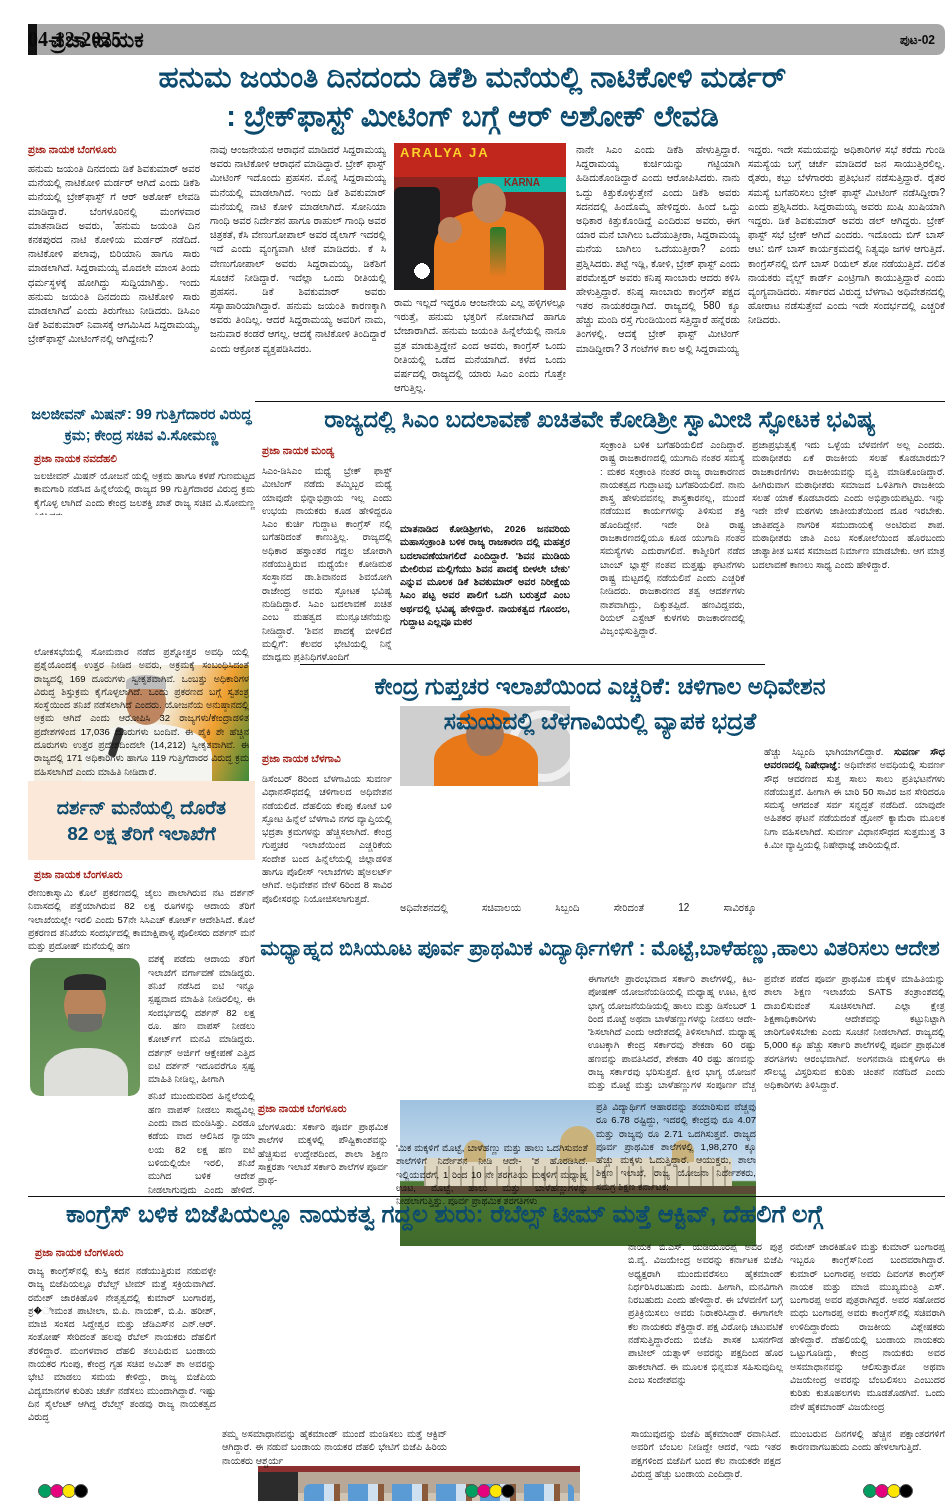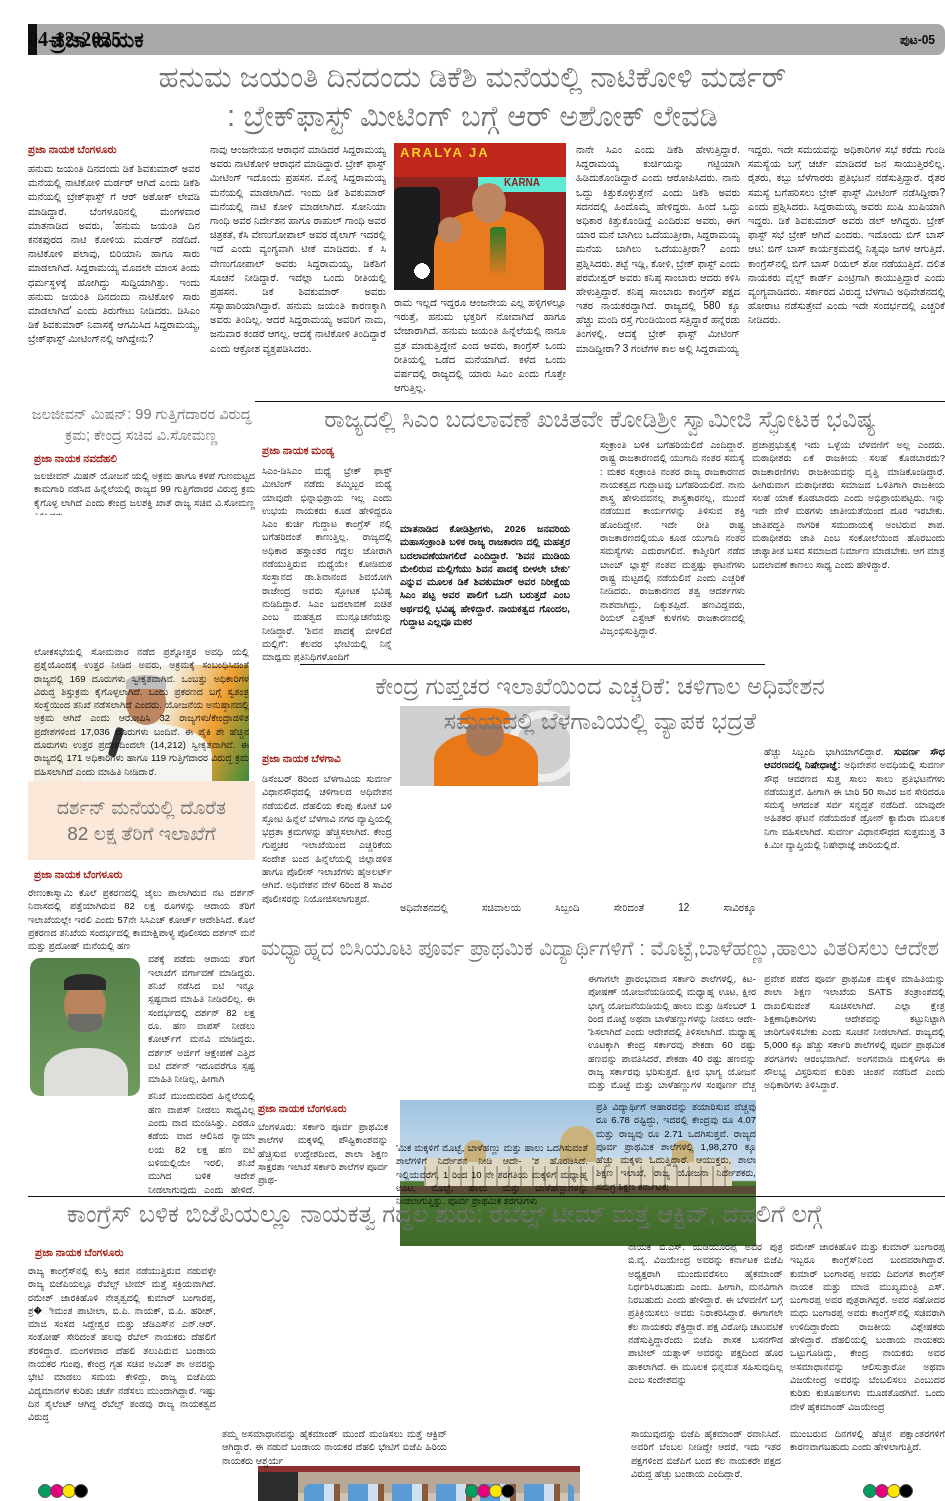--- a/index.html
+++ b/index.html
@@ -2,21 +2,21 @@
 <html><head>
 <meta charset="utf-8">
 <style>
   html,body{margin:0;padding:0;background:#e9e9e9;}
   .page{position:relative;width:945px;height:1501px;background:#ffffff;overflow:hidden;
         font-family:"Liberation Sans", sans-serif;color:#0a0a0a;}
   .abs{position:absolute;}
   .just{font-size:10px;line-height:1.42;text-align:justify;overflow:hidden;color:#0a0a0a;}
   .just-sm{font-size:9.5px;line-height:1.4;text-align:justify;overflow:hidden;color:#0a0a0a;}
   .byline{font-size:10.5px;font-weight:bold;color:#9e1a10;}
-  .hl{font-weight:normal;color:#737373;text-align:center;}
+  .hl{font-weight:bold;color:#0c4a6e;text-align:center;}
   .rule{border-top:1.5px solid #111;height:0;}
   
   .header-bar{background:#a8a8a8;display:flex;align-items:center;}
   .header-black-edge{width:9px;height:100%;background:#111;}
   .masthead{font-size:21px;font-weight:bold;margin-left:14px;}
   .header-date{font-size:20px;font-weight:bold;font-family:"Liberation Serif",serif;
                position:absolute;left:0;right:4px;text-align:left;}
   .page-no{margin-left:auto;margin-right:10px;font-size:12px;font-weight:bold;}
   
   .photo{position:relative;overflow:hidden;background:#ccc;}
@@ -29,39 +29,39 @@
 </style>
 </head>
 <body>
 
 <div class="page">
 
   <div class="abs header-bar" style="left:28px;top:24px;width:917px;height:31px;border-radius:8px;">
     <div class="header-black-edge"></div>
     <span class="masthead">ಪ್ರಜಾ ನಾಯಕ</span>
     <span class="header-date">04-12-2025</span>
-    <span class="page-no">ಪುಟ-05</span>
+    <span class="page-no">ಪುಟ-02</span>
   </div>
 
   <div class="abs hl" style="left:0;top:58px;width:945px;font-size:29px;line-height:1.35;">
     <span>ಹನುಮ ಜಯಂತಿ ದಿನದಂದು ಡಿಕೆಶಿ ಮನೆಯಲ್ಲಿ ನಾಟಿಕೋಳಿ ಮರ್ಡರ್</span><br>
     <span>: ಬ್ರೇಕ್‌ಫಾಸ್ಟ್ ಮೀಟಿಂಗ್ ಬಗ್ಗೆ ಆರ್ ಅಶೋಕ್ ಲೇವಡಿ</span>
   </div>
 
   <div class="abs" style="left:28px;top:143px;width:172px;height:255px;">
     <div class="byline" style="margin-bottom:6px;">ಪ್ರಜಾ ನಾಯಕ ಬೆಂಗಳೂರು</div>
     <div class="just" style="height:232px;">ಹನುಮ ಜಯಂತಿ ದಿನದಂದು ಡಿಕೆ ಶಿವಕುಮಾರ್ ಅವರ ಮನೆಯಲ್ಲಿ ನಾಟಿಕೋಳಿ ಮರ್ಡರ್ ಆಗಿದೆ ಎಂದು ಡಿಕೆಶಿ ಮನೆಯಲ್ಲಿ ಬ್ರೇಕ್‌ಫಾಸ್ಟ್ ಗೆ ಆರ್ ಅಶೋಕ್ ಲೇವಡಿ ಮಾಡಿದ್ದಾರೆ. ಬೆಂಗಳೂರಿನಲ್ಲಿ ಮಂಗಳವಾರ ಮಾತನಾಡಿದ ಅವರು, 'ಹನುಮ ಜಯಂತಿ ದಿನ ಕನಕಪುರದ ನಾಟಿ ಕೋಳಿಯ ಮರ್ಡರ್ ನಡೆದಿದೆ. ನಾಟಿಕೋಳಿ ಪಲಾವು, ಬಿರಿಯಾನಿ ಹಾಗೂ ಸಾರು ಮಾಡಲಾಗಿದೆ. ಸಿದ್ದರಾಮಯ್ಯ ಮೊದಲೇ ಮಾಂಸ ತಿಂದು ಧರ್ಮಸ್ಥಳಕ್ಕೆ ಹೋಗಿದ್ದು ಸುದ್ದಿಯಾಗಿತ್ತು. ಇಂದು ಹನುಮ ಜಯಂತಿ ದಿನದಂದು ನಾಟಿಕೋಳಿ ಸಾರು ಮಾಡಲಾಗಿದೆ' ಎಂದು ತಿರುಗೇಟು ನೀಡಿದರು. ಡಿಸಿಎಂ ಡಿಕೆ ಶಿವಕುಮಾರ್ ನಿವಾಸಕ್ಕೆ ಆಗಮಿಸಿದ ಸಿದ್ದರಾಮಯ್ಯ, ಬ್ರೇಕ್‌ಫಾಸ್ಟ್ ಮೀಟಿಂಗ್‌ನಲ್ಲಿ ಆಗಿದ್ದೇನು?</div>
   </div>
   <div class="abs just" style="left:210px;top:143px;width:176px;height:255px;">ನಾವು ಆಂಜನೇಯನ ಆರಾಧನೆ ಮಾಡಿದರೆ ಸಿದ್ದರಾಮಯ್ಯ ಅವರು ನಾಟಿಕೋಳಿ ಆರಾಧನೆ ಮಾಡಿದ್ದಾರೆ. ಬ್ರೇಕ್ ಫಾಸ್ಟ್ ಮೀಟಿಂಗ್ ಇದೊಂದು ಪ್ರಹಸನ. ಮೊನ್ನೆ ಸಿದ್ದರಾಮಯ್ಯ ಮನೆಯಲ್ಲಿ ಮಾಡಲಾಗಿದೆ. ಇಂದು ಡಿಕೆ ಶಿವಕುಮಾರ್ ಮನೆಯಲ್ಲಿ ನಾಟಿ ಕೋಳಿ ಮಾಡಲಾಗಿದೆ. ಸೋನಿಯಾ ಗಾಂಧಿ ಅವರ ನಿರ್ದೇಶನ ಹಾಗೂ ರಾಹುಲ್ ಗಾಂಧಿ ಅವರ ಚಿತ್ರಕತೆ, ಕೆಸಿ ವೇಣುಗೋಪಾಲ್ ಅವರ ಡೈಲಾಗ್ ಇದರಲ್ಲಿ ಇದೆ ಎಂದು ವ್ಯಂಗ್ಯವಾಗಿ ಟೀಕೆ ಮಾಡಿದರು. ಕೆ ಸಿ ವೇಣುಗೋಪಾಲ್ ಅವರು ಸಿದ್ದರಾಮಯ್ಯ, ಡಿಕೆಶಿಗೆ ಸೂಚನೆ ನೀಡಿದ್ದಾರೆ. ಇದೆಲ್ಲಾ ಒಂದು ರೀತಿಯಲ್ಲಿ ಪ್ರಹಸನ. ಡಿಕೆ ಶಿವಕುಮಾರ್ ಅವರು ಸಸ್ಯಾಹಾರಿಯಾಗಿದ್ದಾರೆ. ಹನುಮ ಜಯಂತಿ ಕಾರಣಕ್ಕಾಗಿ ಅವರು ತಿಂದಿಲ್ಲ. ಆದರೆ ಸಿದ್ದರಾಮಯ್ಯ ಅವರಿಗೆ ನಾಮ, ಜನುವಾರ ಕಂಡರೆ ಆಗಲ್ಲ. ಆದಕ್ಕೆ ನಾಟಿಕೋಳಿ ತಿಂದಿದ್ದಾರೆ ಎಂದು ಆಕ್ರೋಶ ವ್ಯಕ್ತಪಡಿಸಿದರು.</div>
 
   <div class="abs photo" style="left:394px;top:143px;width:172px;height:147px;background:#8c2420;">
     <div class="abs" style="left:0;top:0;width:100%;height:34px;background:#c1271d;">
       <span style="color:#ffd42a;font-weight:bold;font-size:13px;letter-spacing:2px;margin-left:6px;">ARALYA JA</span>
     </div>
-    <div class="abs" style="left:84px;top:34px;width:88px;height:15px;background:#5eead4;color:#8c2420;font-size:10px;font-weight:bold;text-align:center;">KARNA</div>
+    <div class="abs" style="left:84px;top:34px;width:88px;height:15px;background:#14b8a6;color:#8c2420;font-size:10px;font-weight:bold;text-align:center;">KARNA</div>
     <div class="abs" style="left:0;top:44px;width:46px;height:103px;background:#1c1c1e;border-radius:6px 6px 0 0;"></div>
     <div class="torso" style="left:40px;bottom:-6px;width:110px;height:86px;background:#e87a20;"></div>
     <div class="head" style="left:78px;top:40px;width:34px;height:40px;"></div>
     <div class="head" style="left:44px;top:74px;width:24px;height:26px;"></div>
     <div class="abs" style="left:96px;top:84px;width:16px;height:50px;background:linear-gradient(#2a7a2a,#e87a20);border-radius:4px;"></div>
     <div class="abs" style="left:14px;bottom:6px;width:28px;height:26px;background:radial-gradient(circle,#fff 40%,rgba(255,255,255,0) 41%);"></div>
   </div>
   <div class="abs just" style="left:394px;top:296px;width:172px;height:102px;">ರಾಮ ಇಲ್ಲದೆ ಇದ್ದರೂ ಆಂಜನೇಯ ಎಲ್ಲ ಹಳ್ಳಿಗಳಲ್ಲೂ ಇರುತ್ತೆ, ಹನುಮ ಭಕ್ತರಿಗೆ ನೋವಾಗಿದೆ ಹಾಗೂ ಬೇಜಾರಾಗಿದೆ. ಹನುಮ ಜಯಂತಿ ಹಿನ್ನೆಲೆಯಲ್ಲಿ ನಾನೂ ವ್ರತ ಮಾಡುತ್ತಿದ್ದೇನೆ ಎಂದ ಅವರು, ಕಾಂಗ್ರೆಸ್ ಒಂದು ರೀತಿಯಲ್ಲಿ ಒಡೆದ ಮನೆಯಾಗಿದೆ. ಕಳೆದ ಒಂದು ವರ್ಷದಲ್ಲಿ ರಾಜ್ಯದಲ್ಲಿ ಯಾರು ಸಿಎಂ ಎಂದು ಗೊತ್ತೇ ಆಗುತ್ತಿಲ್ಲ.</div>
 
   <div class="abs just" style="left:576px;top:143px;width:164px;height:255px;">ನಾನೇ ಸಿಎಂ ಎಂದು ಡಿಕೆಶಿ ಹೇಳುತ್ತಿದ್ದಾರೆ. ಸಿದ್ದರಾಮಯ್ಯ ಕುರ್ಚಿಯನ್ನು ಗಟ್ಟಿಯಾಗಿ ಹಿಡಿದುಕೊಂಡಿದ್ದಾರೆ ಎಂದು ಆರೋಪಿಸಿದರು. ನಾನು ಒದ್ದು ಕಿತ್ತುಕೊಳ್ಳುತ್ತೇನೆ ಎಂದು ಡಿಕೆಶಿ ಅವರು ಸದನದಲ್ಲಿ ಹಿಂದೊಮ್ಮೆ ಹೇಳಿದ್ದರು. ಹಿಂದೆ ಒದ್ದು ಅಧಿಕಾರ ಕಿತ್ತುಕೊಂಡಿದ್ದೆ ಎಂದಿರುವ ಅವರು, ಈಗ ಯಾರ ಮನೆ ಬಾಗಿಲು ಒದೆಯುತ್ತೀರಾ, ಸಿದ್ದರಾಮಯ್ಯ ಮನೆಯ ಬಾಗಿಲು ಒದೆಯುತ್ತೀರಾ? ಎಂದು ಪ್ರಶ್ನಿಸಿದರು. ತಟ್ಟೆ ಇಡ್ಲಿ, ಕೋಳಿ, ಬ್ರೇಕ್ ಫಾಸ್ಟ್ ಎಂದು ಪರಮೇಶ್ವರ್ ಅವರು ಕನಿಷ್ಠ ಸಾಂಬಾರು ಆದರು ಕಳಿಸಿ ಹೇಳುತ್ತಿದ್ದಾರೆ. ಕನಿಷ್ಠ ಸಾಂಬಾರು ಕಾಂಗ್ರೆಸ್ ಪಕ್ಷದ ಇತರ ನಾಯಕರದ್ದಾಗಿದೆ. ರಾಜ್ಯದಲ್ಲಿ 580 ಕ್ಕೂ ಹೆಚ್ಚು ಮಂದಿ ರಸ್ತೆ ಗುಂಡಿಯಿಂದ ಸತ್ತಿದ್ದಾರೆ ಹನ್ನೆರಡು ತಿಂಗಳಲ್ಲಿ. ಆದಕ್ಕೆ ಬ್ರೇಕ್ ಫಾಸ್ಟ್ ಮೀಟಿಂಗ್ ಮಾಡಿದ್ದೀರಾ? 3 ಗಂಟೆಗಳ ಕಾಲ ಅಲ್ಲಿ ಸಿದ್ದರಾಮಯ್ಯ</div>

